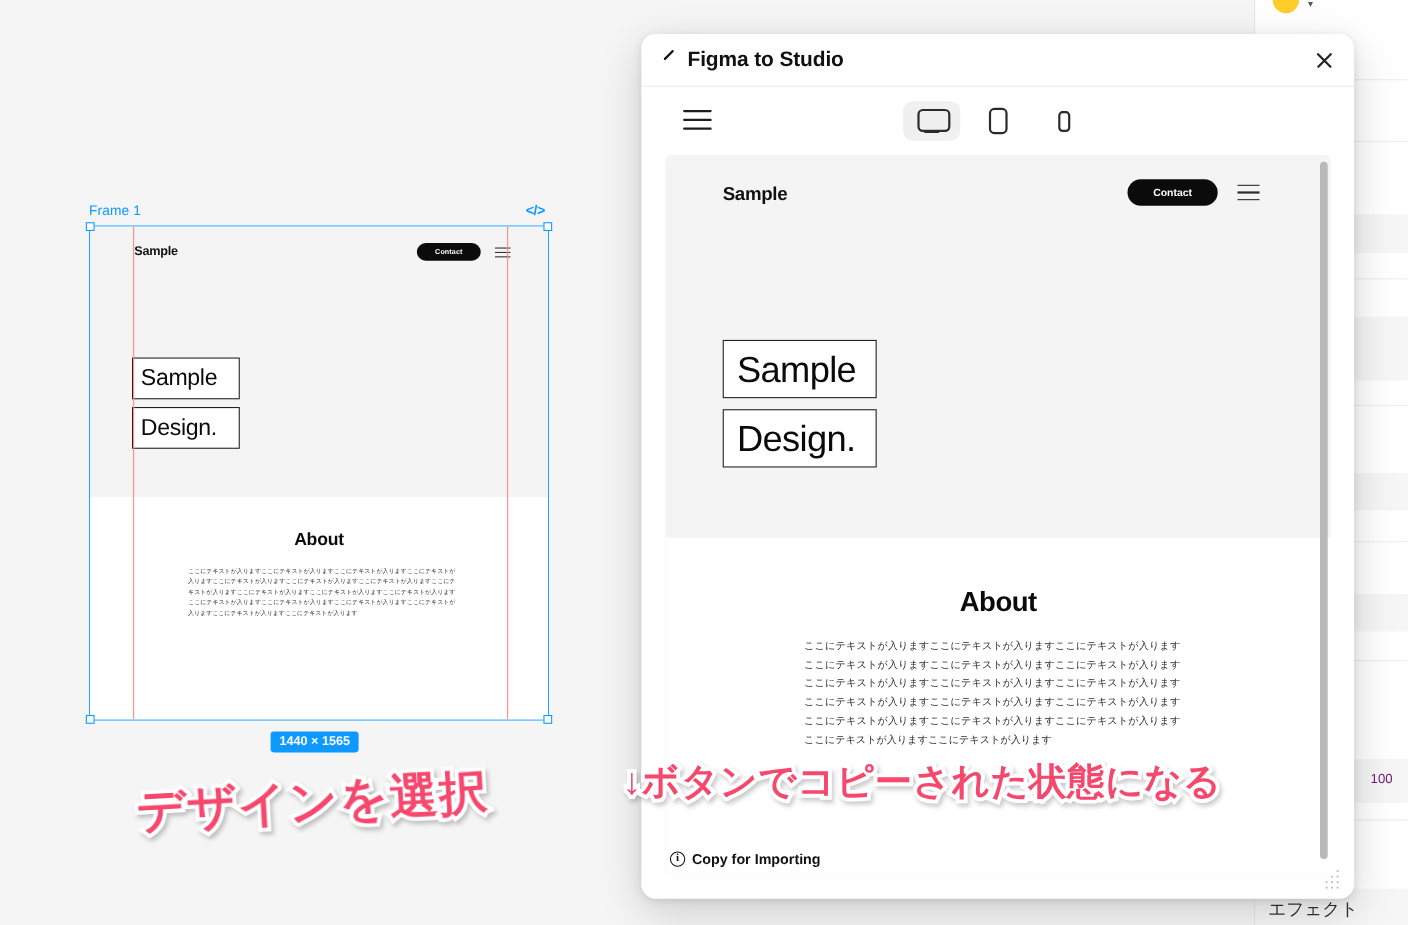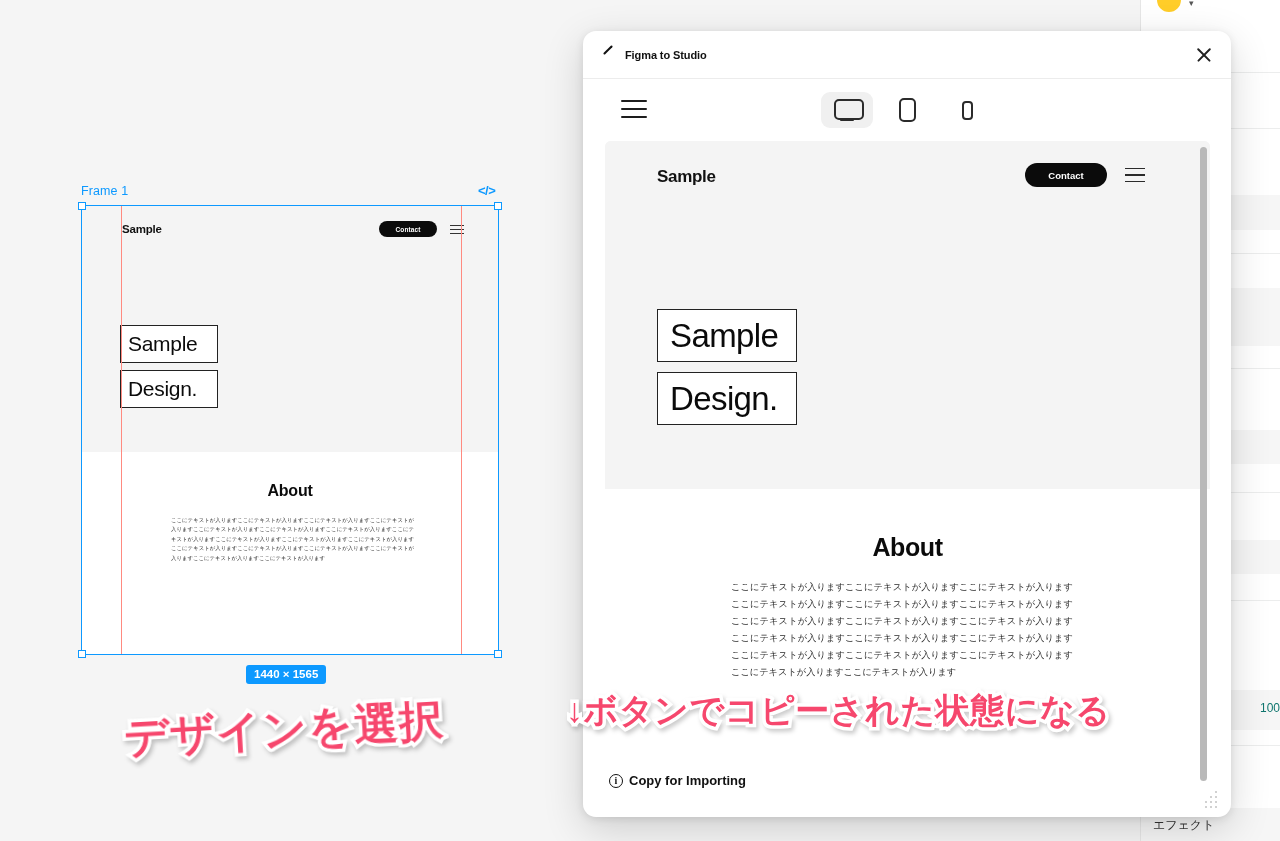--- a/index.html
+++ b/index.html
@@ -111,23 +111,23 @@
   }
   .rp-row {
     position: absolute; left: 0; right: 0; height: 1px; background: #eceded;
   }
   .rp-icon {
     position: absolute; font-size: 12px; color: #333;
     font-family: "Liberation Mono", monospace;
   }
   .rp-band { position: absolute; left: 0; right: 0; background: #f6f6f6; }
   .rp-num {
-    position: absolute; right: 0; font-size: 12px; color: #0f766e; text-align: center;
-  }
-  .rp-jp { position: absolute; left: 12px; font-size: 12px; color: #333; }
+    position: absolute; right: 14px; font-size: 12px; color: #701a75; text-align: center;
+  }
+  .rp-jp { position: absolute; left: 12px; font-size: 16px; color: #333; }
   .avatar {
     position: absolute; left: 14px; top: -14px;
     width: 28px; height: 28px; border-radius: 50%;
     background: #ffcd29; border: 2px solid #fff;
   }
   .avatar-caret {
     position: absolute; left: 48px; top: -2px;
     font-size: 9px; color: #555;
   }
 
@@ -146,21 +146,21 @@
   }
   .plug-icon {
     width: 22px; height: 22px; position: relative; flex: 0 0 22px;
   }
   .plug-icon::before {
     content: ""; position: absolute; left: 5px; top: 5px;
     width: 12px; height: 2px; background: #111;
     transform: rotate(-45deg); transform-origin: center; border-radius: 1px;
   }
   .dlg-title {
-    font-size: 11px; font-weight: 700; color: #111; margin-left: 6px;
+    font-size: 19px; font-weight: 700; color: #111; margin-left: 6px;
     letter-spacing: -.1px;
   }
   .dlg-close {
     position: absolute; right: 16px; top: 13px;
     width: 22px; height: 22px; cursor: pointer;
   }
   .dlg-close::before, .dlg-close::after {
     content: ""; position: absolute; left: 2px; top: 10px;
     width: 18px; height: 1.6px; background: #222; border-radius: 1px;
   }

